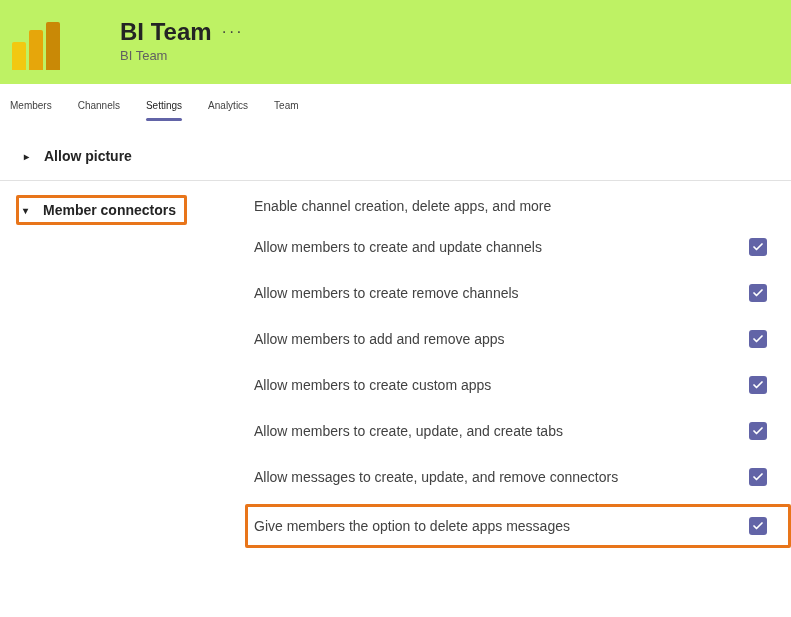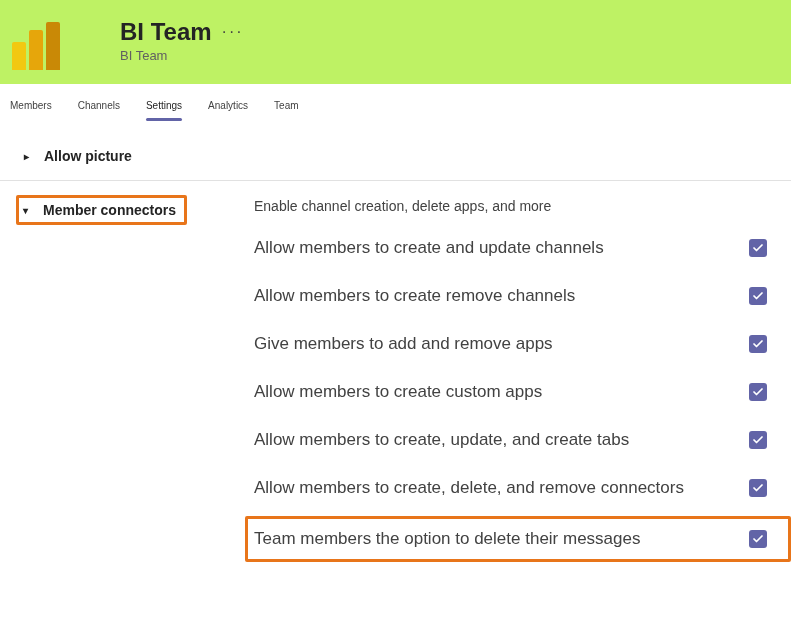--- a/index.html
+++ b/index.html
@@ -109,21 +109,21 @@
     padding: 10px 24px 10px 0;
     margin-bottom: 8px;
   }
   .perm-item.highlighted {
     border: 3px solid #e8751a;
     border-radius: 2px;
     padding-left: 6px;
     margin-left: -9px;
     padding-right: 21px;
   }
-  .perm-label { color: #424242; font-size: 17px; }
+  .perm-label { color: #424242; font-size: 14px; }
   .checkbox {
     width: 18px; height: 18px;
     background: #6264a7;
     border-radius: 3px;
     display: flex;
     align-items: center;
     justify-content: center;
     cursor: pointer;
     flex-shrink: 0;
   }
@@ -184,21 +184,21 @@
           </div>
           <div class="perm-item">
             <div class="perm-label">Allow members to create remove channels</div>
             <div class="checkbox">
               <svg viewBox="0 0 24 24" fill="none" stroke="#fff" stroke-width="3.5" stroke-linecap="round" stroke-linejoin="round">
                 <polyline points="4 12 9 17 20 6"></polyline>
               </svg>
             </div>
           </div>
           <div class="perm-item">
-            <div class="perm-label">Give members to add and remove apps</div>
+            <div class="perm-label">Allow members to add and remove apps</div>
             <div class="checkbox">
               <svg viewBox="0 0 24 24" fill="none" stroke="#fff" stroke-width="3.5" stroke-linecap="round" stroke-linejoin="round">
                 <polyline points="4 12 9 17 20 6"></polyline>
               </svg>
             </div>
           </div>
           <div class="perm-item">
             <div class="perm-label">Allow members to create custom apps</div>
             <div class="checkbox">
               <svg viewBox="0 0 24 24" fill="none" stroke="#fff" stroke-width="3.5" stroke-linecap="round" stroke-linejoin="round">
@@ -208,29 +208,29 @@
           </div>
           <div class="perm-item">
             <div class="perm-label">Allow members to create, update, and create tabs</div>
             <div class="checkbox">
               <svg viewBox="0 0 24 24" fill="none" stroke="#fff" stroke-width="3.5" stroke-linecap="round" stroke-linejoin="round">
                 <polyline points="4 12 9 17 20 6"></polyline>
               </svg>
             </div>
           </div>
           <div class="perm-item">
-            <div class="perm-label">Allow members to create, delete, and remove connectors</div>
+            <div class="perm-label">Allow messages to create, update, and remove connectors</div>
             <div class="checkbox">
               <svg viewBox="0 0 24 24" fill="none" stroke="#fff" stroke-width="3.5" stroke-linecap="round" stroke-linejoin="round">
                 <polyline points="4 12 9 17 20 6"></polyline>
               </svg>
             </div>
           </div>
           <div class="perm-item highlighted">
-            <div class="perm-label">Team members the option to delete their messages</div>
+            <div class="perm-label">Give members the option to delete apps messages</div>
             <div class="checkbox">
               <svg viewBox="0 0 24 24" fill="none" stroke="#fff" stroke-width="3.5" stroke-linecap="round" stroke-linejoin="round">
                 <polyline points="4 12 9 17 20 6"></polyline>
               </svg>
             </div>
           </div>
           <div class="perm-item"></div>
         </div>
     </div>
   </div>

